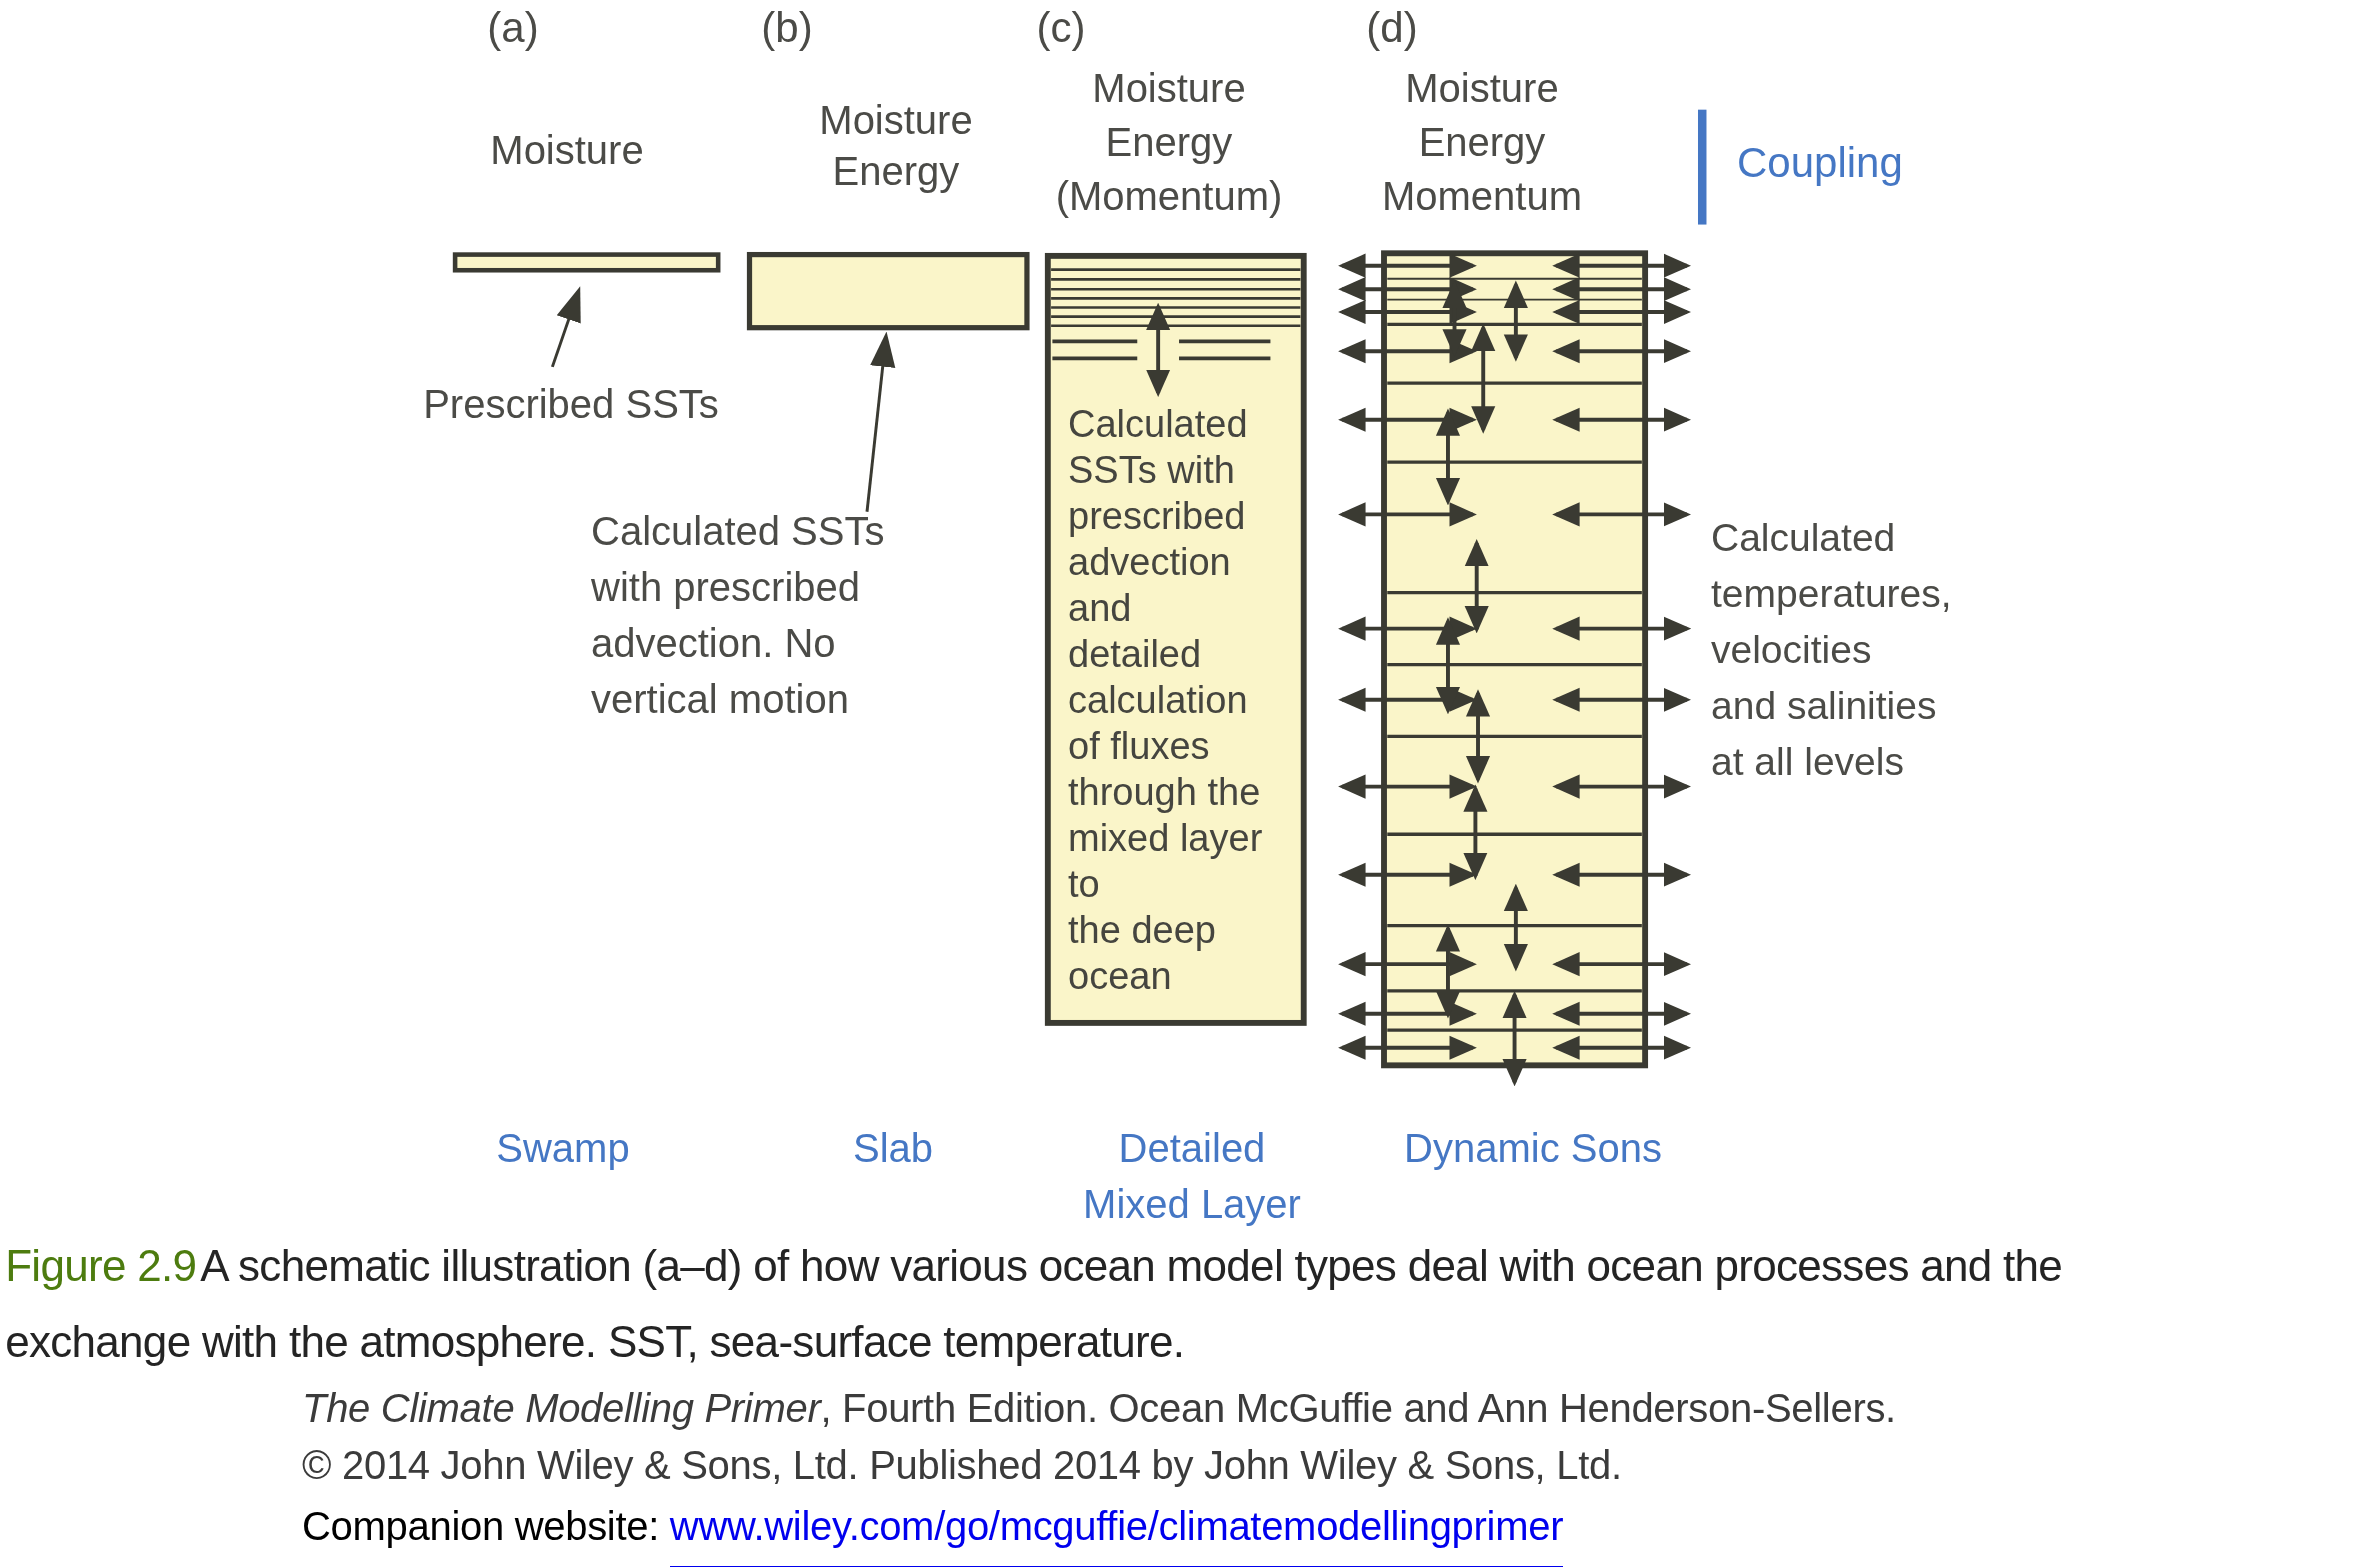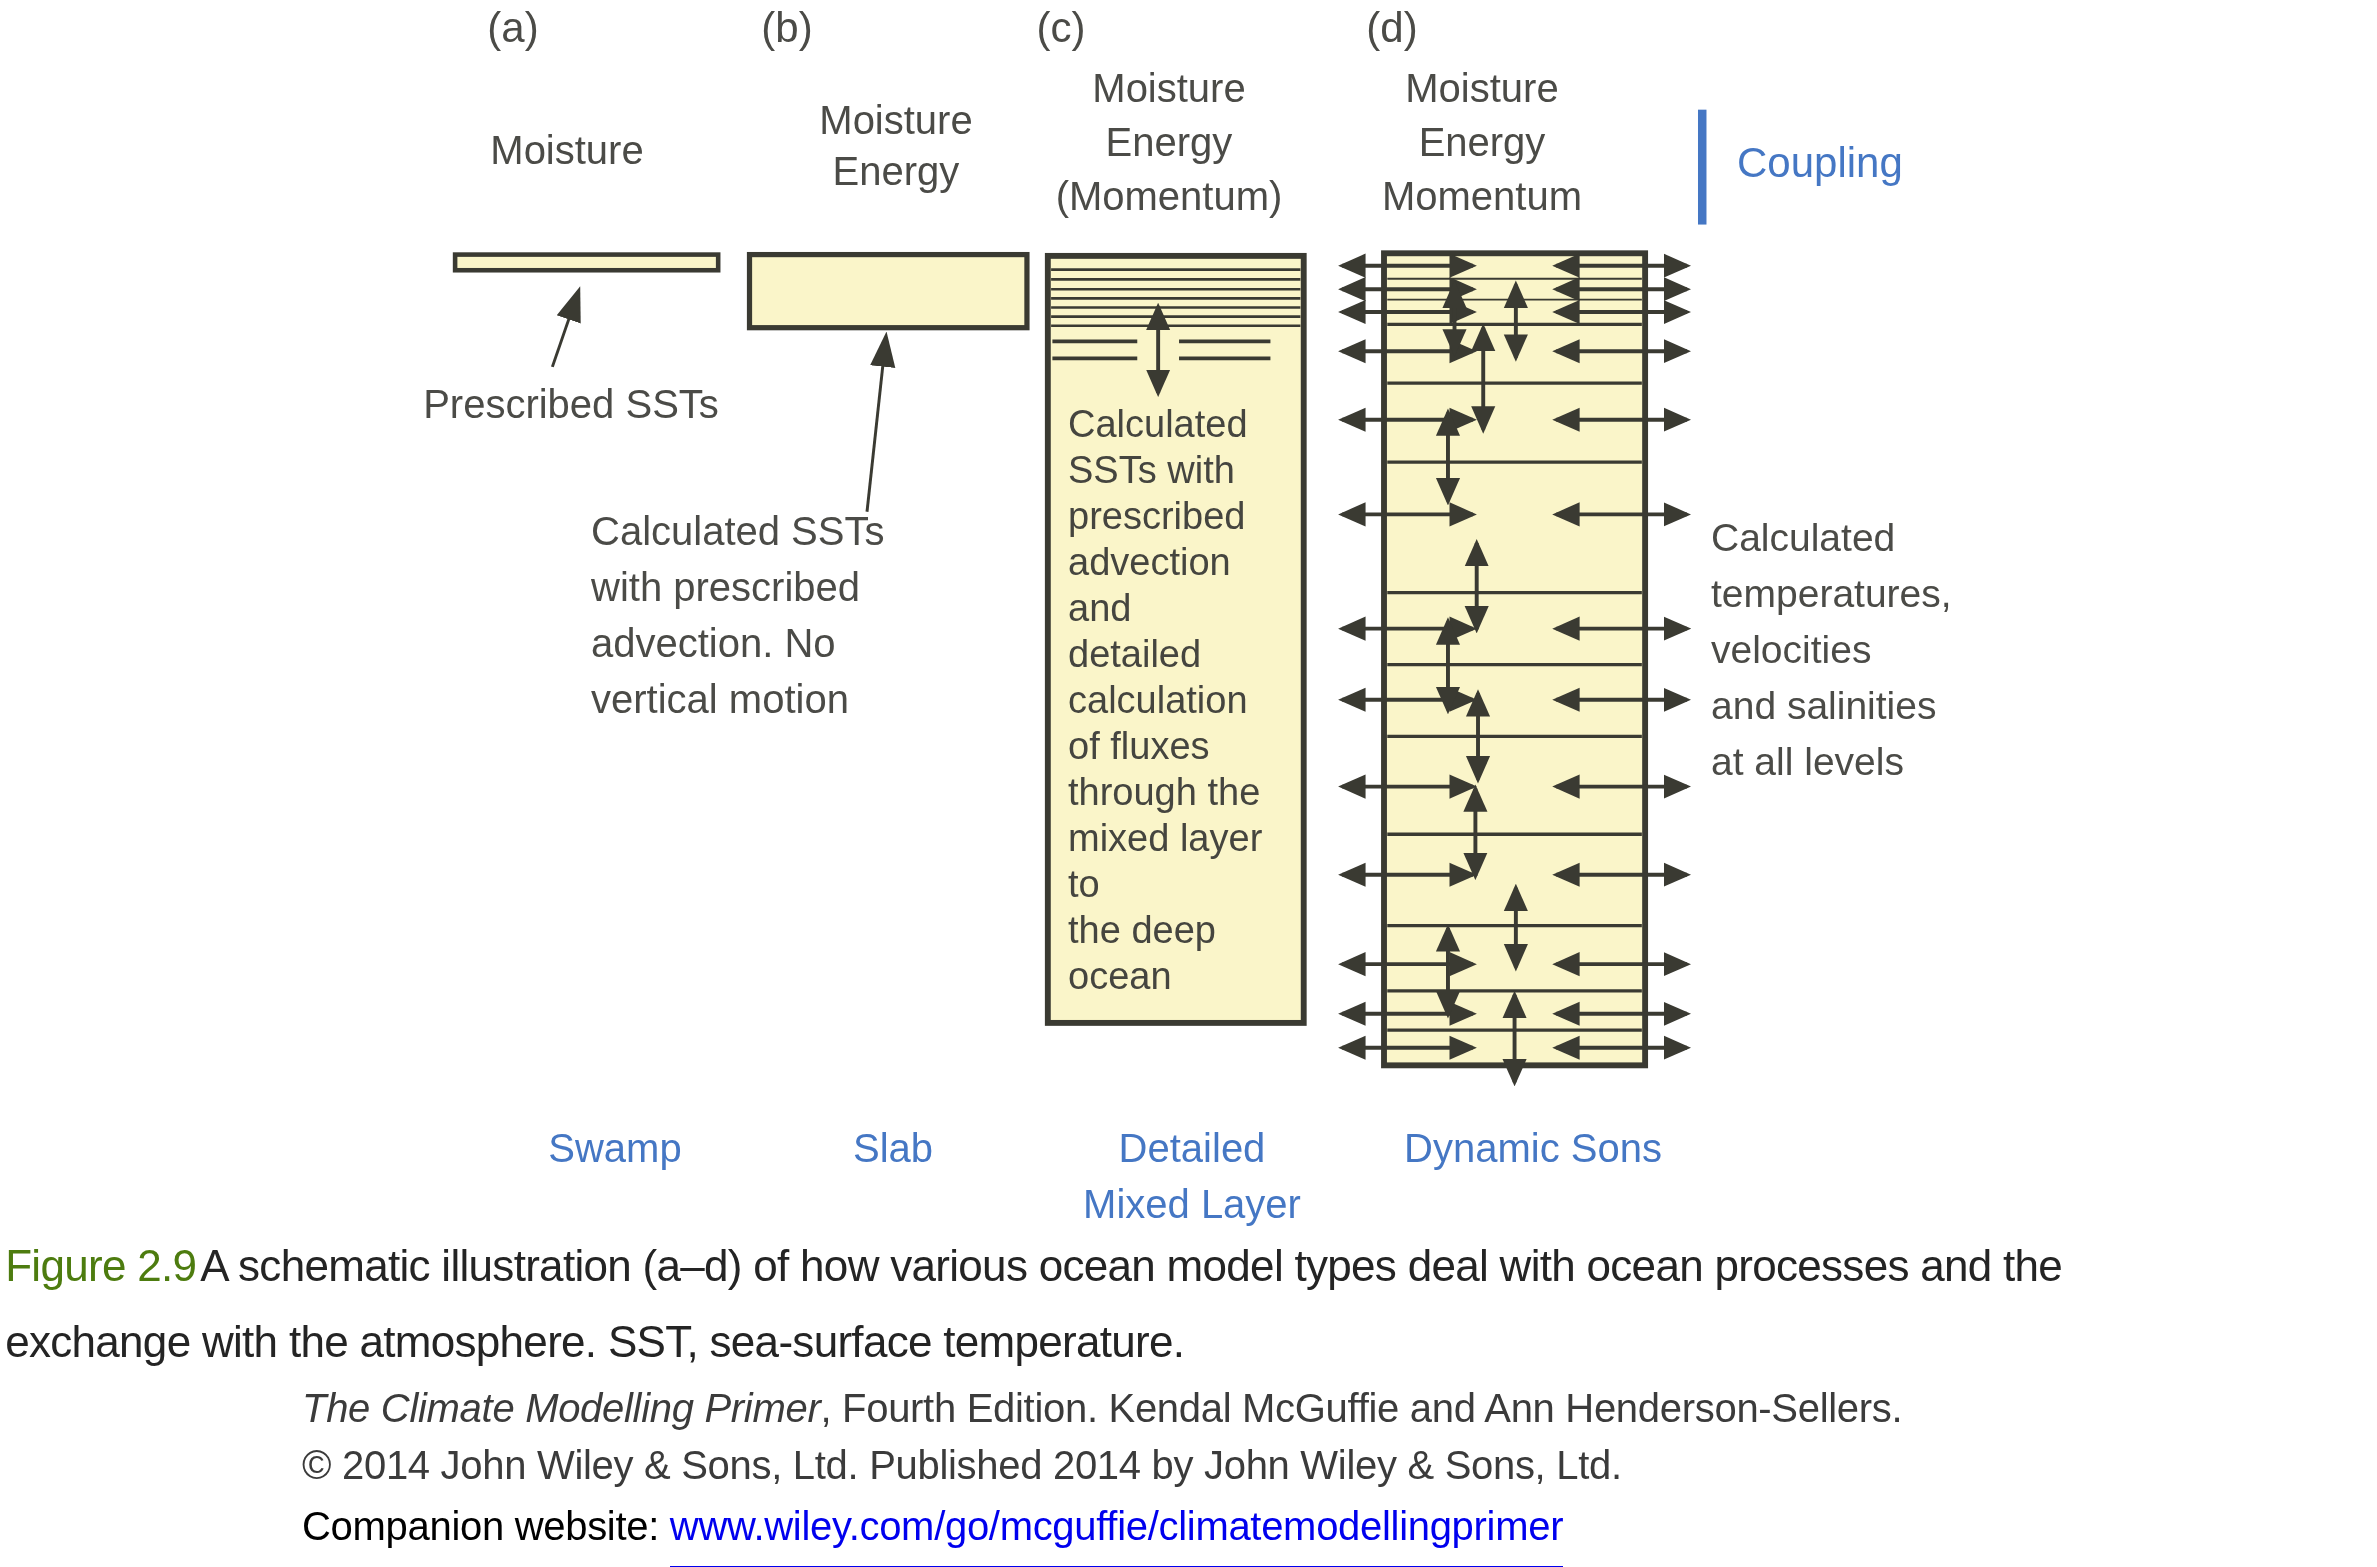--- a/index.html
+++ b/index.html
@@ -171,31 +171,31 @@
 to
 the deep
 ocean</div>
 
 <div class="abs anno ml" style="left:1711px;top:510px;font-size:39px">Calculated
 temperatures,
 velocities
 and salinities
 at all levels</div>
 
-<div class="abs ctr model" style="left:615px;top:1120px">Swamp</div>
+<div class="abs ctr model" style="left:563px;top:1120px">Swamp</div>
 <div class="abs ctr model" style="left:893px;top:1120px">Slab</div>
 <div class="abs ctr model ml" style="left:1192px;top:1120px">Detailed
 Mixed Layer</div>
 <div class="abs ctr model" style="left:1533px;top:1120px">Dynamic Sons</div>
 
 <div class="abs cap1" style="left:5.2px;top:1239px;width:2370px">
   <span class="figlabel">Figure 2.9</span><span>A schematic illustration (a–d) of how various ocean model types deal with ocean processes and the</span>
 </div>
 <div class="abs cap1" style="left:5.2px;top:1315px">exchange with the atmosphere. SST, sea-surface temperature.</div>
 
 <div class="abs attr" style="left:302px;top:1384px">
-  <span style="font-style:italic">The Climate Modelling Primer</span><span>, Fourth Edition. Kendal McGuffie and Ann Henderson-Sellers.</span>
+  <span style="font-style:italic">The Climate Modelling Primer</span><span>, Fourth Edition. Ocean McGuffie and Ann Henderson-Sellers.</span>
 </div>
 <div class="abs attr" style="left:302px;top:1441px">© 2014 John Wiley &amp; Sons, Ltd. Published 2014 by John Wiley &amp; Sons, Ltd.</div>
 <div class="abs attr" style="left:302px;top:1502px">
   <span class="companion-prefix">Companion website: </span><a class="weblink" href="#">www.wiley.com/go/mcguffie/climatemodellingprimer</a>
 </div>
 
 
 </body></html>

